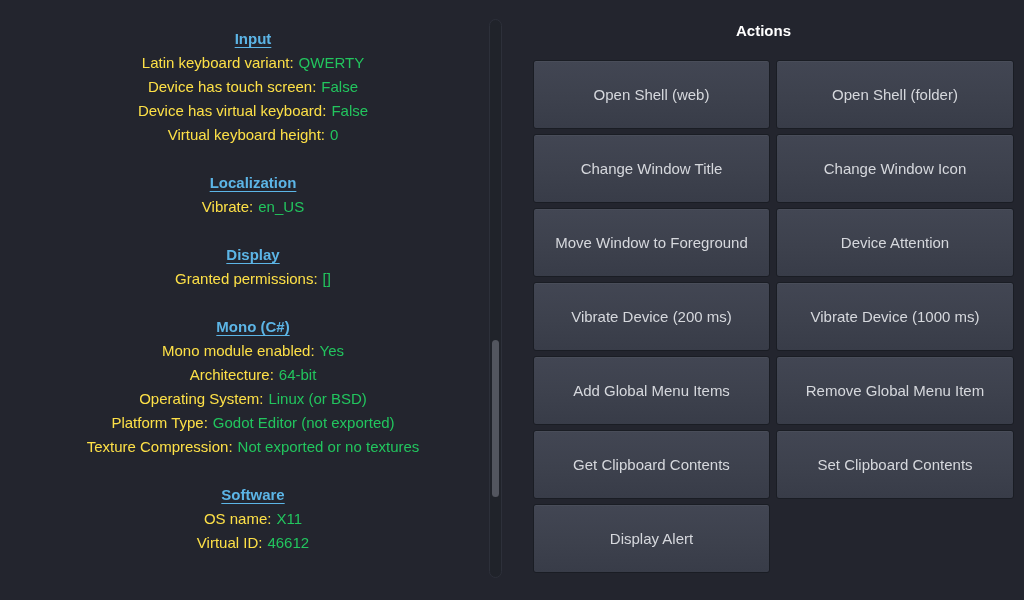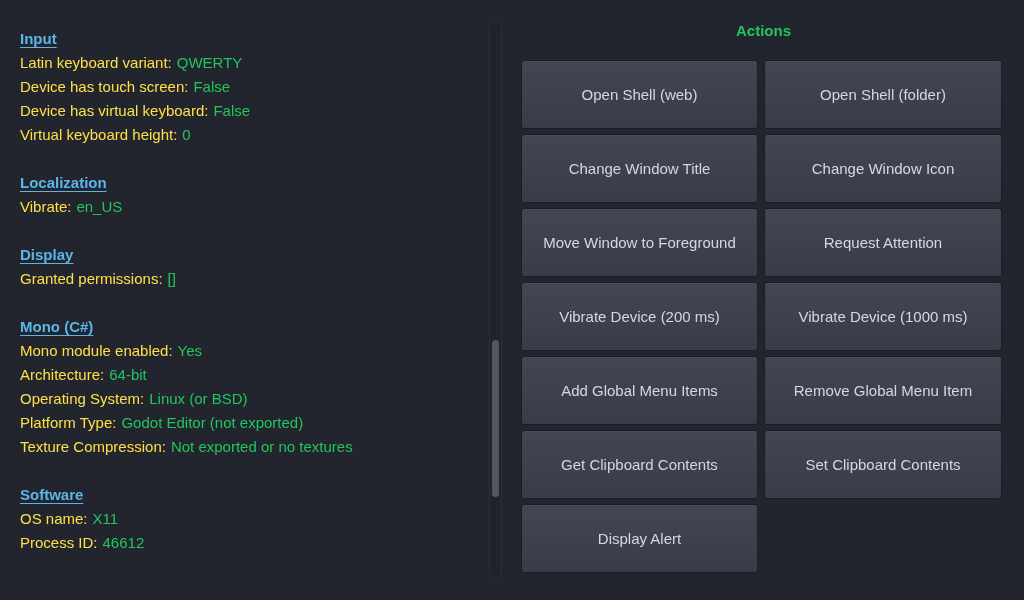--- a/index.html
+++ b/index.html
@@ -9,20 +9,21 @@
     font-family: "Liberation Sans", "DejaVu Sans", sans-serif;
     overflow: hidden;
     position: relative;
   }
   
   .info-panel {
     position: absolute;
     left: 0; top: 0;
     width: 486px; height: 600px;
     padding: 27px 0 1px 20px;
+    text-align: center;
   }
   .section { margin-bottom: 24px; }
   .heading {
     display: inline-block;
     height: 24px; line-height: 24px;
     font-size: 15px; font-weight: bold;
     color: #5cb5e6;
     text-decoration: underline;
     text-underline-offset: 3px;
   }
@@ -51,25 +52,25 @@
     position: absolute;
     left: 503px; top: 0;
     width: 521px; height: 600px;
   }
   .actions-title {
     position: absolute;
     left: 0; top: 22px;
     width: 100%;
     text-align: center;
     font-size: 15px; font-weight: bold;
-    color: #22c55e;
+    color: #ffffff;
   }
   .actions-grid {
     position: absolute;
-    left: 18px; top: 60px;
+    left: 30px; top: 60px;
     display: grid;
     grid-template-columns: 237px 238px;
     grid-auto-rows: 69px;
     column-gap: 6px;
     row-gap: 5px;
   }
   .action-btn {
     background: linear-gradient(180deg, #424653 0%, #3d414d 55%, #383c48 100%);
     border: 1px solid #1a1d24;
     border-radius: 3px;
@@ -134,40 +135,40 @@
       <span class="lbl">Texture Compression:</span><span class="val">Not exported or no textures</span>
     </div>
   </div>
 
   <div class="section">
     <div class="heading-row"><span class="heading">Software</span></div>
     <div class="line">
       <span class="lbl">OS name:</span><span class="val">X11</span>
     </div>
     <div class="line">
-      <span class="lbl">Process ID:</span><span class="val">46612</span>
+      <span class="lbl">Virtual ID:</span><span class="val">46612</span>
     </div>
   </div>
 
 </div>
 
 <div class="vscroll-track">
   <div class="vscroll-thumb"></div>
 </div>
 
 <div class="actions-panel">
   <div class="actions-title">Actions</div>
 
   <div class="actions-grid">
     <button class="action-btn">Open Shell (web)</button>
     <button class="action-btn">Open Shell (folder)</button>
     <button class="action-btn">Change Window Title</button>
     <button class="action-btn">Change Window Icon</button>
     <button class="action-btn">Move Window to Foreground</button>
-    <button class="action-btn">Request Attention</button>
+    <button class="action-btn">Device Attention</button>
     <button class="action-btn">Vibrate Device (200 ms)</button>
     <button class="action-btn">Vibrate Device (1000 ms)</button>
     <button class="action-btn">Add Global Menu Items</button>
     <button class="action-btn">Remove Global Menu Item</button>
     <button class="action-btn">Get Clipboard Contents</button>
     <button class="action-btn">Set Clipboard Contents</button>
     <button class="action-btn">Display Alert</button>
   </div>
 </div>
 

